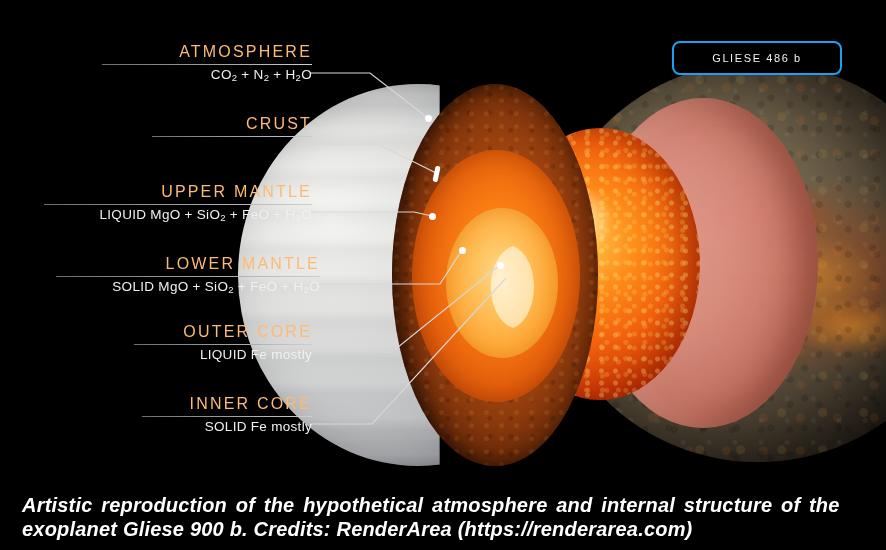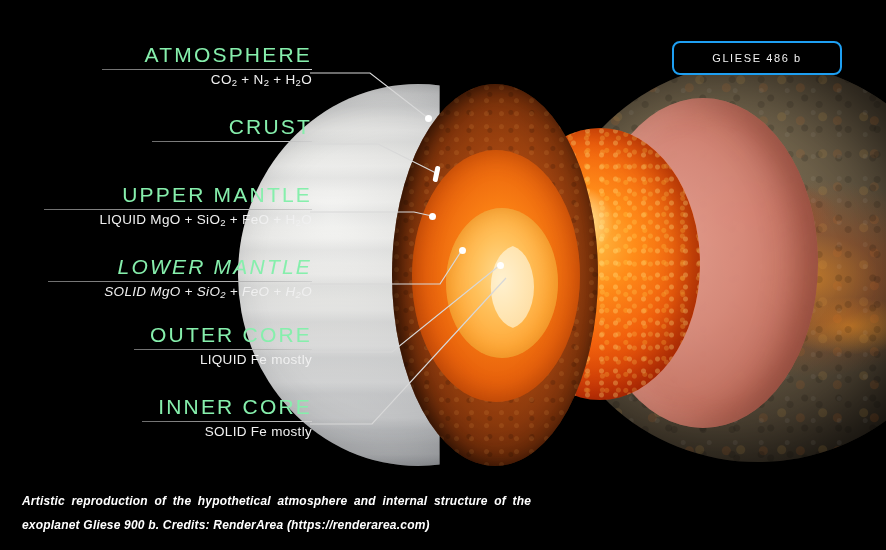--- a/index.html
+++ b/index.html
@@ -8,41 +8,41 @@
   #stage{position:relative;width:886px;height:550px;background:#000;overflow:hidden;}
 
   
   #caption{
     position:absolute;left:0;bottom:0;width:886px;height:62px;
     background:#000;z-index:60;
   }
   #caption .line{
     position:absolute;left:22px;color:#ffffff;
     font-family:"Liberation Sans",sans-serif;
-    font-style:italic;font-weight:bold;font-size:12px;letter-spacing:.2px;
+    font-style:italic;font-weight:bold;font-size:20px;letter-spacing:.2px;
     white-space:nowrap;
   }
   #caption .l1{top:6px;word-spacing:3px;}
   #caption .l2{top:30px;}
 
   
   #badge{
     position:absolute;left:672px;top:41px;width:166px;height:30px;
     border:2px solid #1e9ff2;border-radius:8px;background:#000;
     display:flex;align-items:center;justify-content:center;z-index:50;
   }
   #badge span{
     color:#f2f2f2;font-size:11px;letter-spacing:1.6px;
     font-family:"Liberation Sans",sans-serif;white-space:nowrap;
   }
 
   
   .lblock{position:absolute;text-align:right;z-index:40;}
   .lblock .title{
-    color:#86efac;font-size:21px;letter-spacing:2.2px;
+    color:#fdba74;font-size:16px;letter-spacing:2.2px;
     font-family:"Liberation Sans",sans-serif;white-space:nowrap;line-height:1.05;
   }
   .lblock .rule{
     height:1px;background:linear-gradient(to right,#6d6d6d,#cfcfcf);
     margin:3px 0 2px auto;
   }
   .lblock .sub{
     color:#f0f0f0;font-size:13.5px;letter-spacing:.3px;
     font-family:"Liberation Sans",sans-serif;white-space:nowrap;line-height:1.15;
   }
@@ -234,21 +234,21 @@
     <div class="title">CRUST</div>
     <div class="rule" style="width: 160px;"></div>
   </div>
 
   <div class="lblock" style="left:0;top:184px;width:312px;">
     <div class="title">UPPER MANTLE</div>
     <div class="rule" style="width: 268px;"></div>
     <div class="sub">LIQUID MgO + SiO<sub>2</sub> + FeO + H<sub>2</sub>O</div>
   </div>
 
-  <div class="lblock" style="left:0;top:256px;width:312px;font-style:italic;">
+  <div class="lblock" style="left:8px;top:256px;width:312px;">
     <div class="title">LOWER MANTLE</div>
     <div class="rule" style="width: 264px;"></div>
     <div class="sub">SOLID MgO + SiO<sub>2</sub> + FeO + H<sub>2</sub>O</div>
   </div>
 
   <div class="lblock" style="left:0;top:324px;width:312px;">
     <div class="title">OUTER CORE</div>
     <div class="rule" style="width: 178px;"></div>
     <div class="sub">LIQUID Fe mostly</div>
   </div>

